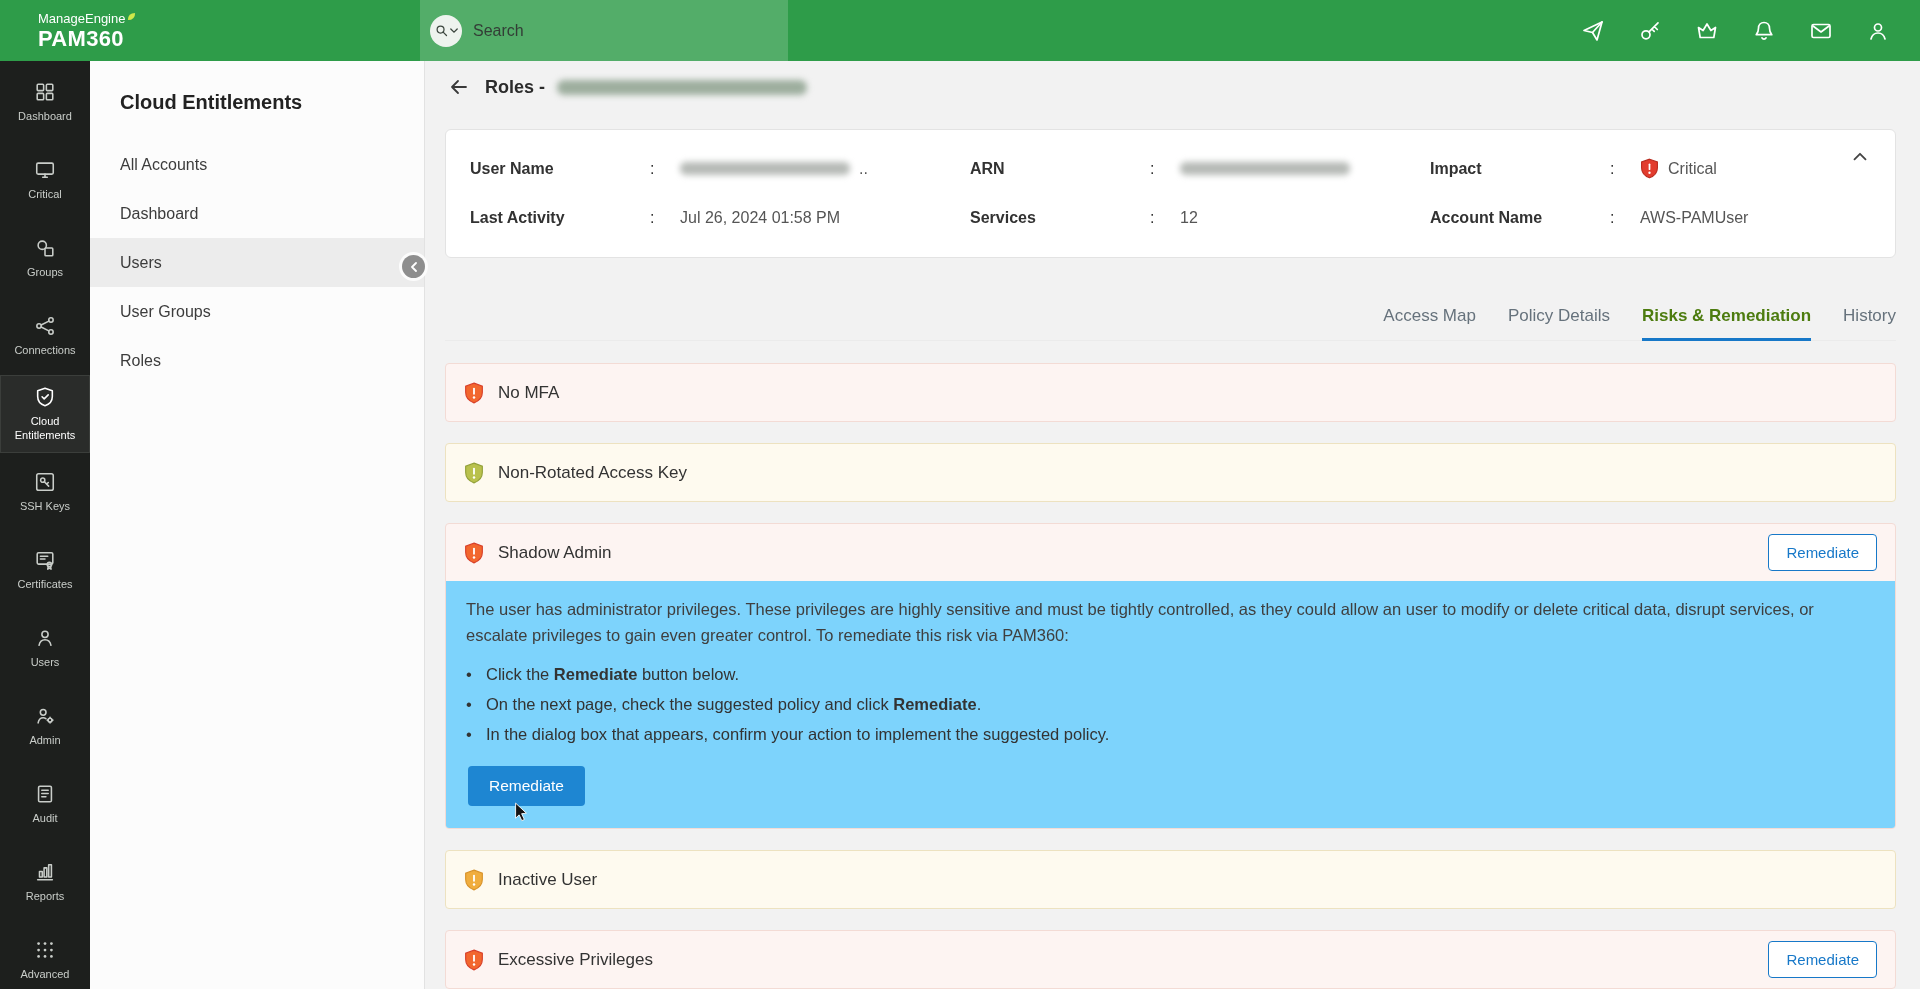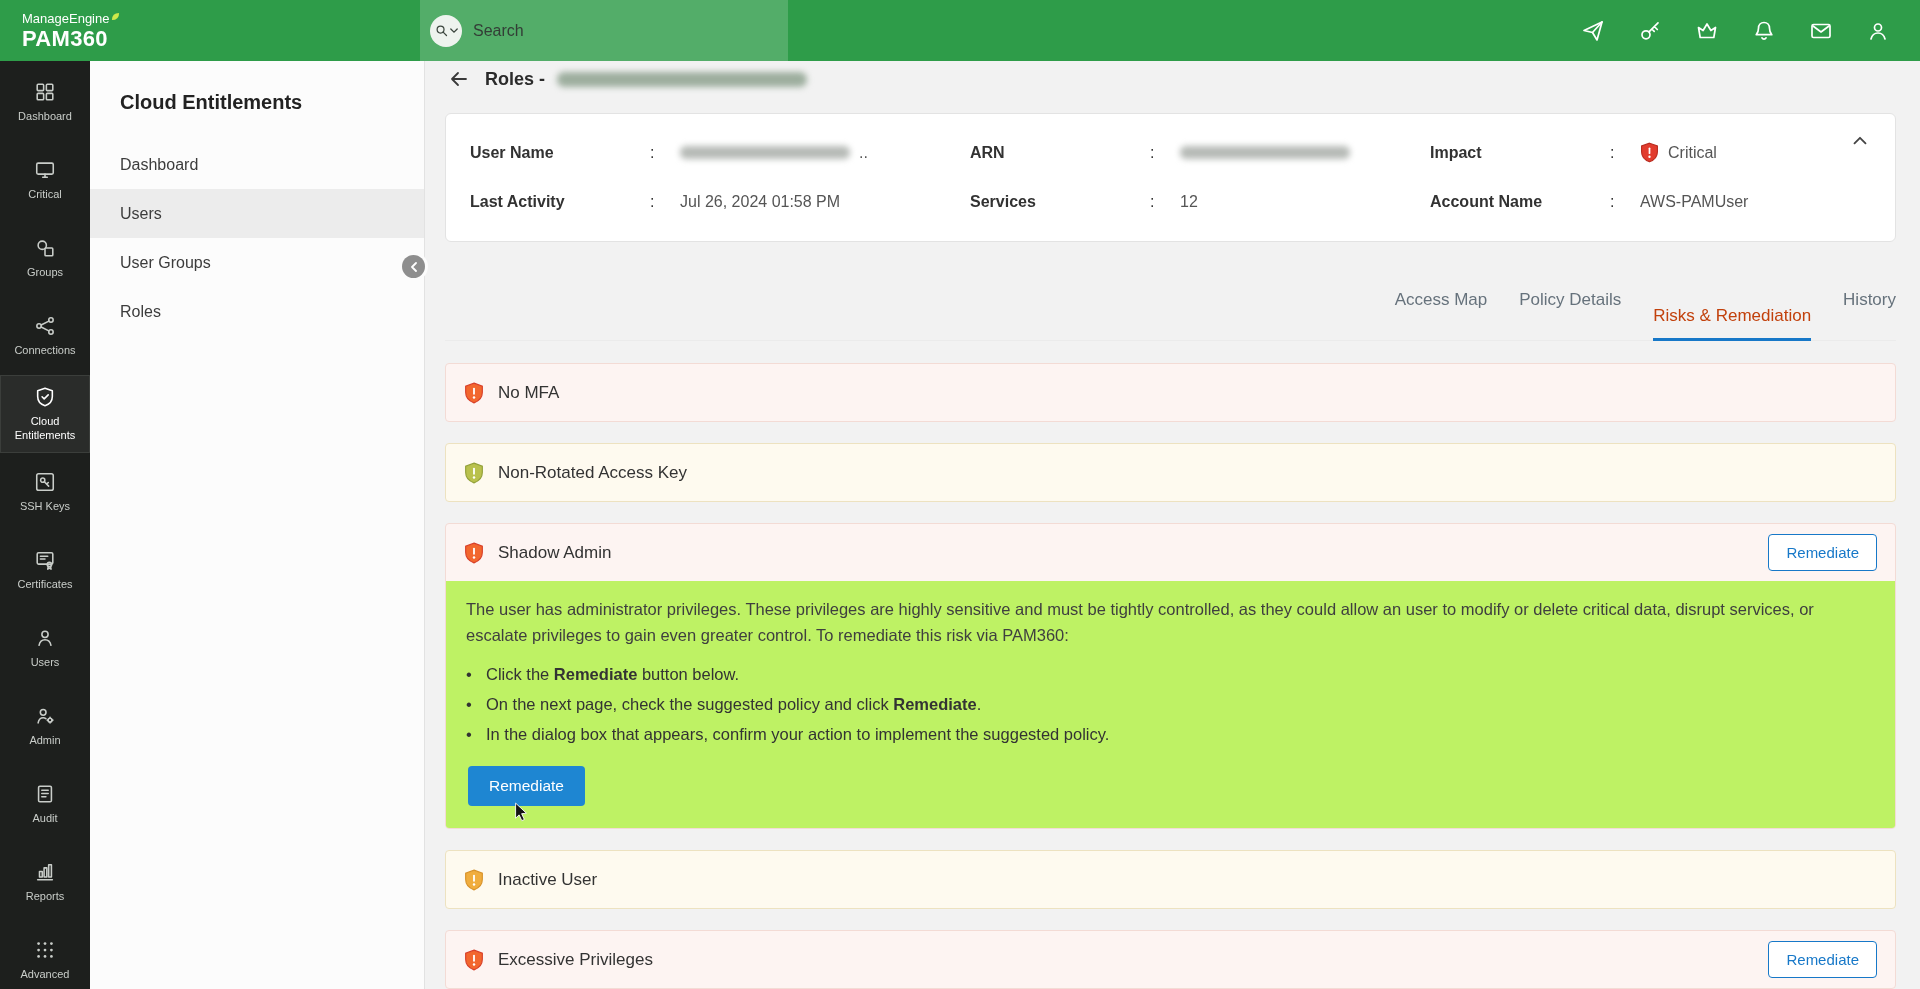--- a/index.html
+++ b/index.html
@@ -2,21 +2,21 @@
 <html><head>
 <meta charset="utf-8">
 <style>
   *{margin:0;padding:0;box-sizing:border-box;}
   html,body{width:1920px;height:989px;}
   body{font-family:"Liberation Sans",sans-serif;background:#F2F2F2;overflow:hidden;}
   svg{display:block;}
 
   
   .topbar{height:61px;background:#2E9C49;display:flex;align-items:center;position:relative;z-index:6;}
-  .brand{padding-left:22px;color:#fff;line-height:1;cursor:pointer;}
+  .brand{padding-left:38px;color:#fff;line-height:1;cursor:pointer;}
   .brand-line1{font-size:13px;display:flex;align-items:flex-start;gap:2px;}
   .brand-line2{font-size:22px;font-weight:700;margin-top:3px;letter-spacing:.3px;}
   .searchbar{position:absolute;left:420px;top:0;width:368px;height:61px;background:rgba(255,255,255,.18);display:flex;align-items:center;padding-left:10px;gap:11px;}
   .search-circle{width:32px;height:32px;border-radius:50%;background:#EEF3EE;display:flex;align-items:center;justify-content:center;gap:1px;color:#3c463e;cursor:pointer;flex:0 0 auto;}
   .search-input{background:transparent;border:none;outline:none;font-family:inherit;font-size:16px;color:#2f3b33;width:330px;}
   .search-input::placeholder{color:#333d36;opacity:1;}
   .top-icons{margin-left:auto;display:flex;align-items:center;gap:33px;padding-right:30px;color:#fff;}
   .top-icon{width:24px;height:24px;cursor:pointer;}
   .top-icon svg{width:100%;height:100%;}
 
@@ -57,32 +57,32 @@
   .f-value{display:flex;align-items:center;gap:9px;color:#555;}
   .redacted{width:170px;height:13px;border-radius:6px;background:#B6BAB6;filter:blur(3px);}
   .suffix{color:#555;}
   .impact-shield{width:19px;height:21px;}
   .impact-shield svg{width:100%;height:100%;}
   .collapse-chevron{position:absolute;top:16px;right:24px;width:22px;height:22px;color:#444;cursor:pointer;}
   .collapse-chevron svg{width:100%;height:100%;}
 
   .tabs{margin:48px 24px 0 20px;display:flex;gap:32px;border-bottom:1px solid #EBEBEB;justify-content:flex-end;}
   .tab{font-size:17px;color:#66727C;padding-bottom:12px;cursor:pointer;border-bottom:3px solid transparent;margin-bottom:-1px;}
-  .tab.active{color:#c2410c;font-weight:400;border-bottom-color:#1778C8;margin-top:16px;}
+  .tab.active{color:#4d7c0f;font-weight:700;border-bottom-color:#1778C8;}
 
   .risks{margin:22px 24px 0 20px;display:flex;flex-direction:column;gap:21px;}
   .risk-card{border-radius:4px;border:1px solid;overflow:hidden;}
   .theme-red{background:#FDF4F2;border-color:#F3DBD5;}
   .theme-yellow{background:#FEFAEF;border-color:#EDE2C0;}
   .risk-head{height:57px;display:flex;align-items:center;gap:14px;padding:0 18px;cursor:pointer;}
   .risk-shield{width:20px;height:22px;flex:0 0 auto;}
   .risk-shield svg{width:100%;height:100%;}
   .risk-name{font-size:17px;color:#333;}
   .btn-outline{margin-left:auto;background:#fff;border:1px solid #1778C8;color:#1778C8;font-size:15px;padding:9px 17px;border-radius:4px;cursor:pointer;font-family:inherit;}
-  .risk-body{background:#bef264;padding:8px 20px 22px;}
+  .risk-body{background:#7dd3fc;padding:8px 20px 22px;}
   .risk-desc{font-size:16.5px;color:#3F3F3F;line-height:1.55;margin:8px 0 12px;max-width:1460px;}
   .steps{list-style:none;}
   .steps li{display:flex;gap:10px;font-size:16.5px;color:#333;padding:3px 0;line-height:1.45;}
   .steps .bullet{width:10px;flex:0 0 auto;}
   .action-row{position:relative;margin-top:16px;margin-left:2px;}
   .btn-fill{background:#1E86D2;color:#fff;border:none;font-size:15.5px;padding:11px 21px;border-radius:4px;cursor:pointer;font-family:inherit;}
   .cursor{position:absolute;left:44px;top:36px;width:18px;height:22px;}
   .cursor svg{width:100%;height:100%;}
 </style>
 </head>
@@ -280,20 +280,21 @@
             <circle cx="19" cy="19" r="1.5"></circle>
           </svg>
         </span>
         <span class="side-label">Advanced</span>
       </div>
     </nav>
 
   <aside class="subsidebar">
     <h2 class="sub-title">Cloud Entitlements</h2>
     <ul class="subnav" id="subnav">
+        <li class="">All Accounts</li>
         <li class="">Dashboard</li>
         <li class="active">Users</li>
         <li class="">User Groups</li>
         <li class="">Roles</li>
       </ul>
   </aside>
 
   <div class="collapse-handle">
     <svg viewBox="0 0 10 10">
         <path d="M7 1L3 5l4 4" fill="none" stroke="#fff" stroke-width="1.8" stroke-linecap="round" stroke-linejoin="round"></path>

